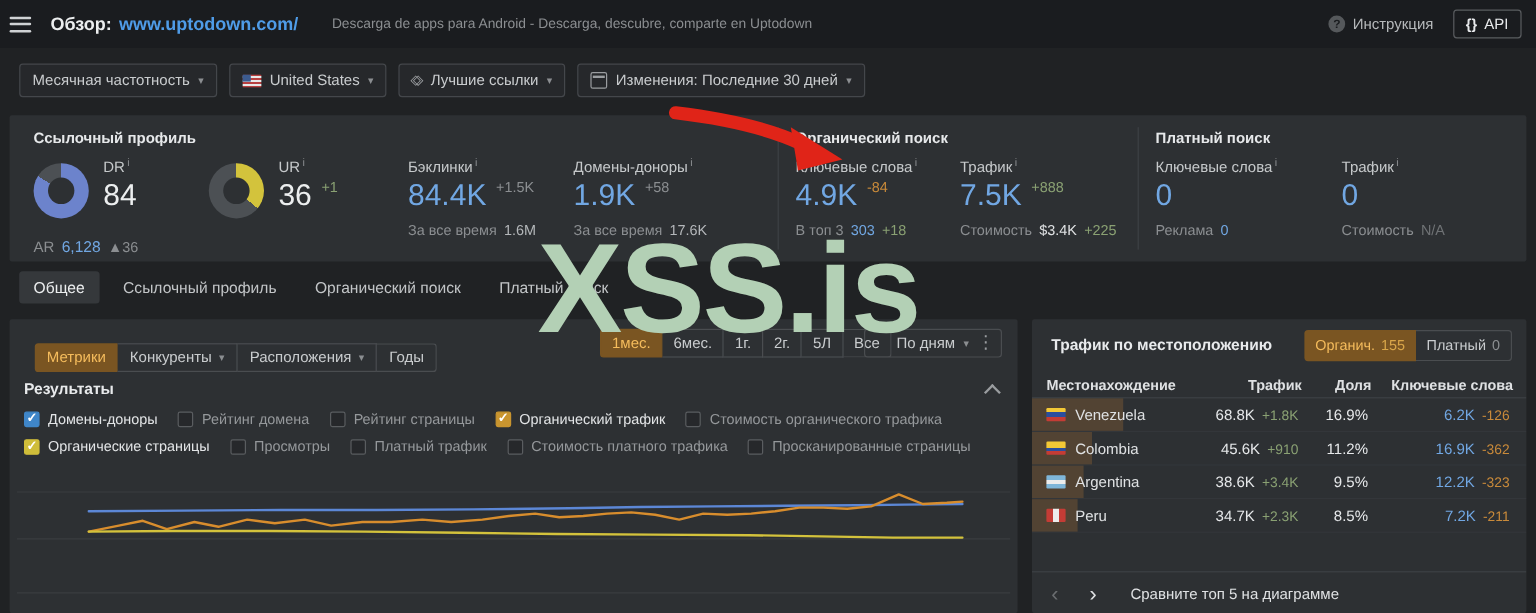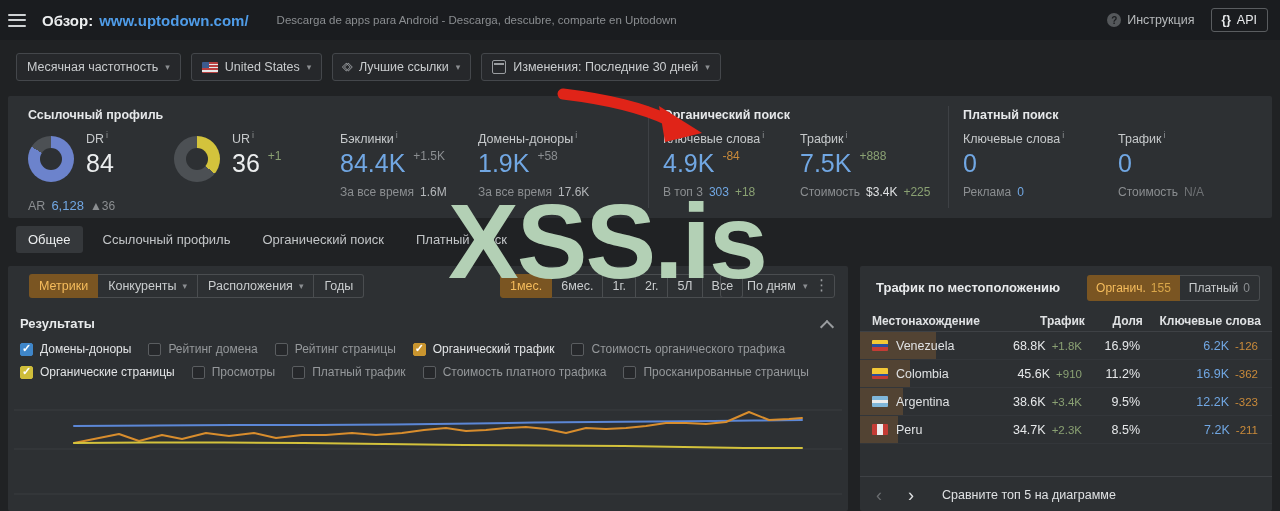--- a/index.html
+++ b/index.html
@@ -51,21 +51,21 @@
   .ar-row .blue{color:#71a7e3;font-size:13px;cursor:pointer;}
   
   .tabs{position:absolute;top:226px;left:16px;display:flex;gap:8px;}
   .tab{padding:6px 12px;font-size:13px;color:#c2c5c7;border-radius:3px;cursor:pointer;}
   .tab.active{background:#35383b;color:#eceeef;}
   
   .card{position:absolute;top:266px;background:#2d3033;border-radius:2px;overflow:hidden;}
   .card.left{left:8px;width:840px;height:245px;}
   .card.right{left:860px;width:412px;height:245px;}
   
-  .ctrl-row{position:absolute;top:8px;left:8px;display:flex;padding-left:13px;}
+  .ctrl-row{position:absolute;top:20px;left:8px;display:flex;padding-left:13px;}
   .btn-orange{background:#7a5522;color:#f5bc5c;font-size:12.5px;padding:5px 10px;border-radius:3px 0 0 3px;cursor:pointer;}
   .btn-grp{display:flex;}
   .btn-grp .g-btn{border:1px solid #4a4d50;border-left-width:0;padding:4px 10px;font-size:12.5px;color:#c9ccce;display:flex;align-items:center;gap:6px;cursor:pointer;}
   .btn-grp .g-btn:last-child{border-radius:0 3px 3px 0;}
   .ranges{position:absolute;top:8px;left:492px;display:flex;}
   .r-btn{border:1px solid #4a4d50;border-left-width:0;padding:4px 9px;font-size:12.5px;color:#c9ccce;cursor:pointer;}
   .r-btn.first{border-left-width:1px;border-radius:3px 0 0 3px;}
   .r-btn.last{border-radius:0 3px 3px 0;}
   .r-btn.active{background:#7a5522;color:#f5bc5c;border-color:#7a5522;}
   .by-days{position:absolute;top:8px;left:712px;border:1px solid #4a4d50;border-radius:3px;padding:4px 26px;font-size:12.5px;color:#c9ccce;display:flex;align-items:center;gap:7px;cursor:pointer;}

